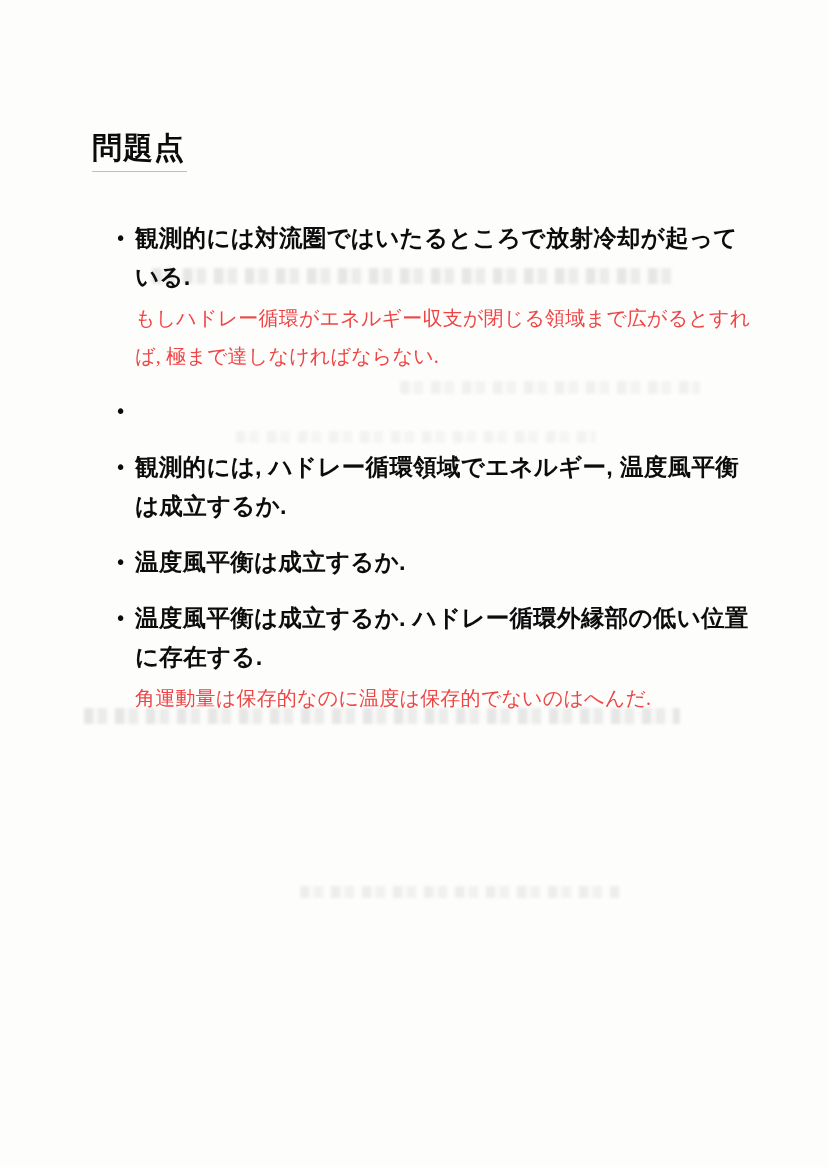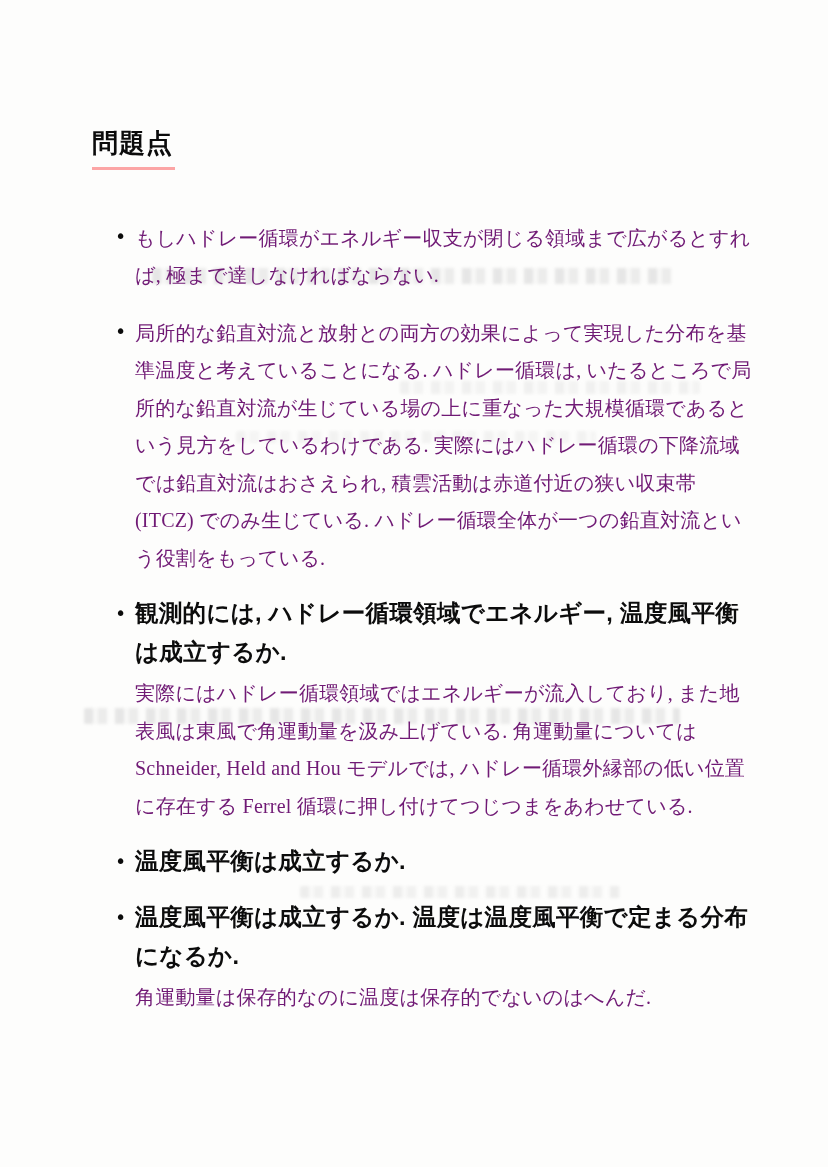--- a/index.html
+++ b/index.html
@@ -22,26 +22,26 @@
     height: 1167px;
   }
   .content {
     position: absolute;
     left: 92px;
     top: 131px;
     width: 660px;
   }
   .doc-title {
     display: inline-block;
-    font-family: Liberation Mono, monospace;
+    font-family: Liberation Sans, sans-serif;
     font-weight: bold;
-    font-size: 26px;
+    font-size: 30px;
     letter-spacing: 1px;
     color: #0b0b0b;
-    border-bottom: 3px solid #fca5a5;
+    border-bottom: 1px solid #fca5a5;
     padding: 0 2px 7px 0;
     margin: 0;
     line-height: 1.1;
   }
   .items {
     margin-top: 47px;
   }
   .item {
     display: flex;
     align-items: flex-start;
@@ -67,21 +67,21 @@
     font-size: 23.5px;
     line-height: 39px;
     letter-spacing: 0.3px;
     color: #0c0c0c;
   }
   .item-body {
     font-family: "Liberation Serif", "DejaVu Serif", serif;
     font-size: 20px;
     line-height: 37.5px;
     letter-spacing: 0.2px;
-    color: #701a75;
+    color: #ef4444;
     margin-top: 3px;
   }
   .item-body:empty { display: none; }
 
   
   .ghost {
     position: absolute;
     border-radius: 2px;
     background: repeating-linear-gradient(
       90deg,
@@ -113,50 +113,49 @@
 
   <div class="content">
 
     <h1 class="doc-title">問題点</h1>
 
     <div class="items">
 
       <div class="item">
         <span class="item-marker">•</span>
         <div class="item-content">
+          <div class="item-heading">観測的には対流圏ではいたるところで放射冷却が起っている.</div>
           <div class="item-body">もしハドレー循環がエネルギー収支が閉じる領域まで広がるとすれば, 極まで達しなければならない.</div>
         </div>
       </div>
 
       <div class="item">
         <span class="item-marker">•</span>
         <div class="item-content">
-          <div class="item-body">局所的な鉛直対流と放射との両方の効果によって実現した分布を基準温度と考えていることになる. ハドレー循環は, いたるところで局所的な鉛直対流が生じている場の上に重なった大規模循環であるという見方をしているわけである. 実際にはハドレー循環の下降流域では鉛直対流はおさえられ, 積雲活動は赤道付近の狭い収束帯 (ITCZ) でのみ生じている. ハドレー循環全体が一つの鉛直対流という役割をもっている.</div>
         </div>
       </div>
 
       <div class="item">
         <span class="item-marker">•</span>
         <div class="item-content">
           <div class="item-heading">観測的には, ハドレー循環領域でエネルギー, 温度風平衡は成立するか.</div>
-          <div class="item-body">実際にはハドレー循環領域ではエネルギーが流入しており, また地表風は東風で角運動量を汲み上げている. 角運動量については Schneider, Held and Hou モデルでは, ハドレー循環外縁部の低い位置に存在する Ferrel 循環に押し付けてつじつまをあわせている.</div>
         </div>
       </div>
 
       <div class="item">
         <span class="item-marker">•</span>
         <div class="item-content">
           <div class="item-heading">温度風平衡は成立するか.</div>
 
         </div>
       </div>
 
       <div class="item">
         <span class="item-marker">•</span>
         <div class="item-content">
-          <div class="item-heading">温度風平衡は成立するか. 温度は温度風平衡で定まる分布になるか.</div>
+          <div class="item-heading">温度風平衡は成立するか. ハドレー循環外縁部の低い位置に存在する.</div>
           <div class="item-body">角運動量は保存的なのに温度は保存的でないのはへんだ.</div>
         </div>
       </div>
 
     </div>
   </div>
 </div>
 
 </body></html>

